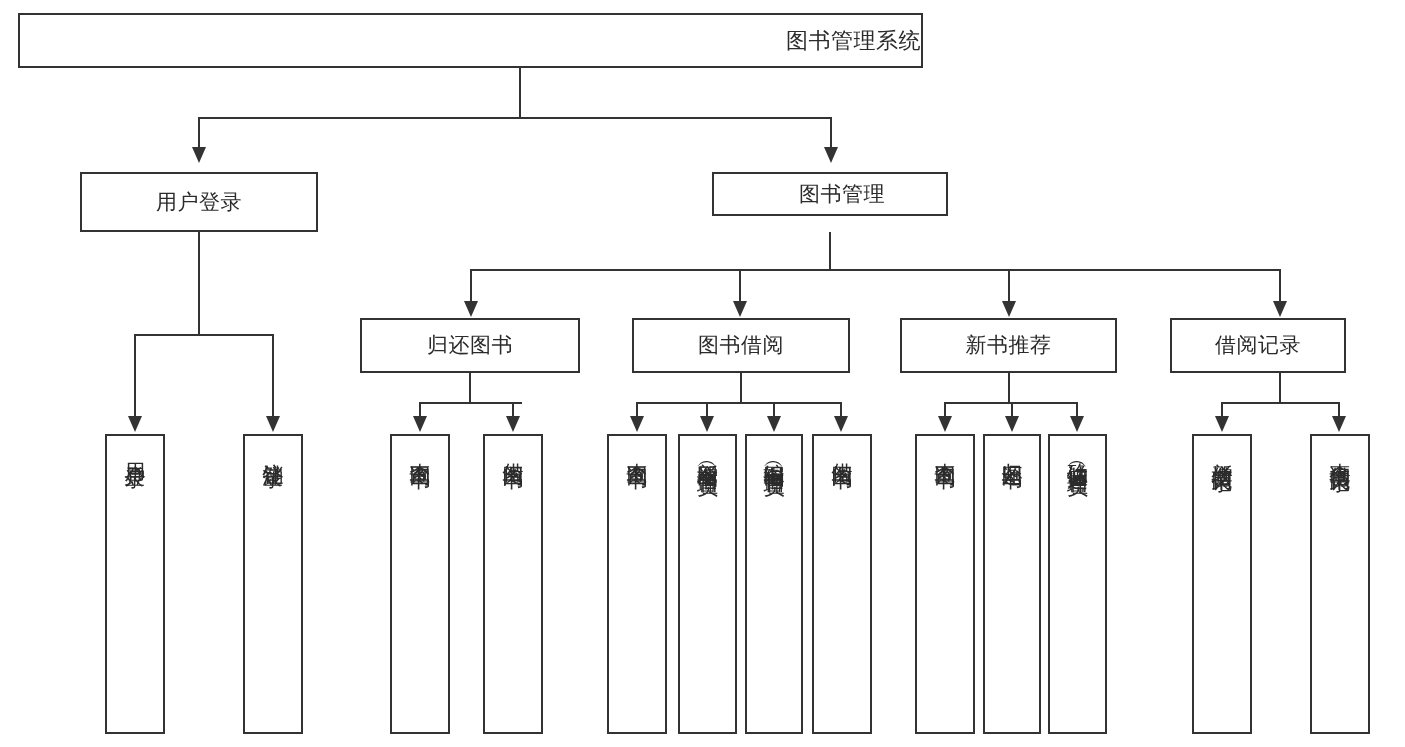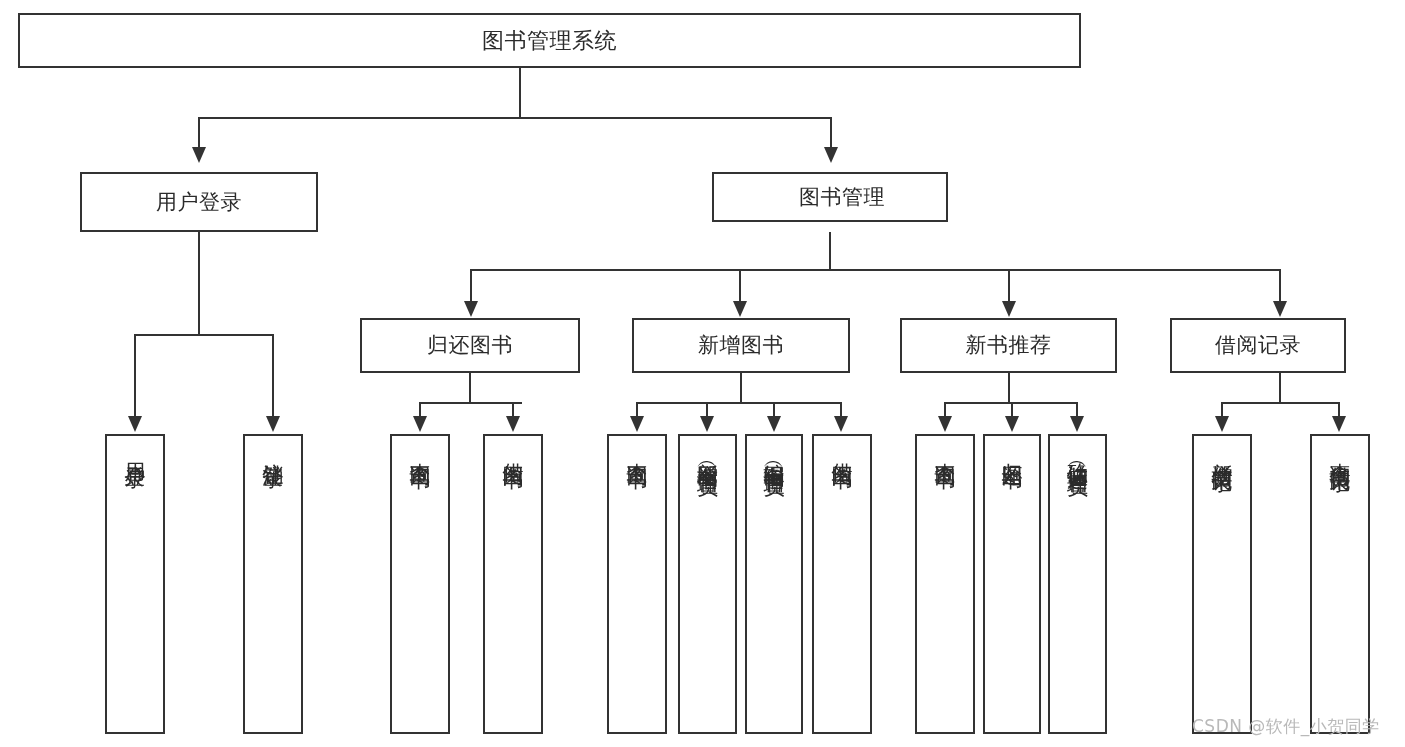--- a/index.html
+++ b/index.html
@@ -51,35 +51,35 @@
     letter-spacing:0.5px;
     white-space:nowrap;
     user-select:none;
   }
 </style>
 </head>
 <body>
 
 <div id="canvas">
 
-  <div class="node root" style="left:18px;top:13px;width:1063px;height:55px;">
+  <div class="node root" style="left:18px;top:13px;width:905px;height:55px;justify-content:flex-end;">
     <span class="lbl">图书管理系统</span>
   </div>
 
   <div class="vline" style="left:519px;top:68px;height:50px;"></div>
   <div class="hline" style="left:198px;top:117px;width:634px;"></div>
   <div class="vline" style="left:198px;top:117px;height:30px;"></div>
   <div class="vline" style="left:830px;top:117px;height:30px;"></div>
   <div class="arrow" style="left:192px;top:147px;"></div>
   <div class="arrow" style="left:824px;top:147px;"></div>
 
   <div class="node h" style="left:80px;top:172px;width:238px;height:60px;">
     <span class="lbl">用户登录</span>
   </div>
-  <div class="node h" style="left:712px;top:172px;width:236px;height:50px;padding-left:24px;">
+  <div class="node h" style="left:712px;top:172px;width:236px;height:44px;padding-left:24px;">
     <span class="lbl">图书管理</span>
   </div>
 
   <div class="vline" style="left:198px;top:232px;height:103px;"></div>
   <div class="hline" style="left:134px;top:334px;width:140px;"></div>
   <div class="vline" style="left:134px;top:334px;height:82px;"></div>
   <div class="vline" style="left:272px;top:334px;height:82px;"></div>
   <div class="arrow" style="left:128px;top:416px;"></div>
   <div class="arrow" style="left:266px;top:416px;"></div>
 
@@ -91,21 +91,21 @@
   <div class="vline" style="left:1279px;top:269px;height:32px;"></div>
   <div class="arrow" style="left:464px;top:301px;"></div>
   <div class="arrow" style="left:733px;top:301px;"></div>
   <div class="arrow" style="left:1002px;top:301px;"></div>
   <div class="arrow" style="left:1273px;top:301px;"></div>
 
   <div class="node h" style="left:360px;top:318px;width:220px;height:55px;">
     <span class="lbl">归还图书</span>
   </div>
   <div class="node h" style="left:632px;top:318px;width:218px;height:55px;">
-    <span class="lbl">新增图书</span>
+    <span class="lbl">图书借阅</span>
   </div>
   <div class="node h" style="left:900px;top:318px;width:217px;height:55px;">
     <span class="lbl">新书推荐</span>
   </div>
   <div class="node h" style="left:1170px;top:318px;width:176px;height:55px;">
     <span class="lbl">借阅记录</span>
   </div>
 
   <div class="vline" style="left:469px;top:373px;height:30px;"></div>
   <div class="hline" style="left:419px;top:402px;width:103px;"></div>
@@ -178,15 +178,14 @@
     <span class="lbl">确认归还（管理员）</span>
   </div>
 
   <div class="node v" style="left:1192px;top:434px;width:60px;height:300px;">
     <span class="lbl">新增借阅记录</span>
   </div>
   <div class="node v" style="left:1310px;top:434px;width:60px;height:300px;">
     <span class="lbl">查询借阅记录</span>
   </div>
 
-  <div class="watermark" style="left:1192px;top:715px;">CSDN @软件_小贺同学</div>
 
 </div>
 
 </body></html>

